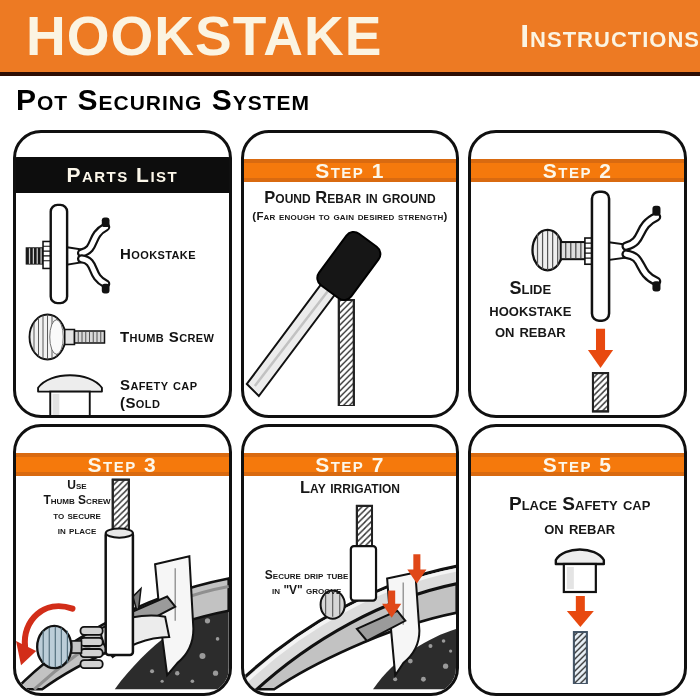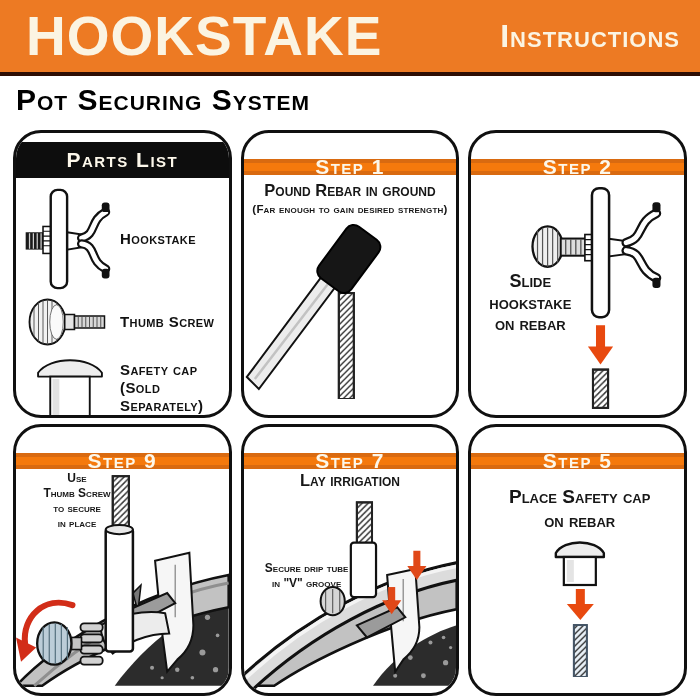--- a/index.html
+++ b/index.html
@@ -13,44 +13,44 @@
   
   .banner {
     height:76px; background:#ED7A23; border-bottom:4px solid #2E0E04;
     display:flex; align-items:center;
   }
   .brand {
     font-size:55px; font-weight:700; color:#FBF4E2;
     letter-spacing:1px; padding-left:26px; line-height:1;
   }
   .banner-right {
-    margin-left:auto; padding-right:20px; font-size:32px; font-weight:700;
+    margin-left:auto; font-size:32px; font-weight:700;
     color:#FBF4E2; letter-spacing:1px; line-height:1;
   }
   .subtitle {
     padding:7px 0 0 16px; font-size:30px; font-weight:700;
     color:#000000; letter-spacing:1px; line-height:1.15; height:46px;
   }
 
   
   .grid {
     margin:8px 13px 0 13px;
     display:grid; grid-template-columns:repeat(3,1fr);
     grid-template-rows:288px 272px; gap:6px 9px;
   }
   .panel {
     border:3px solid #101010; border-radius:28px; background:#fff;
     overflow:hidden; display:flex; flex-direction:column; position:relative;
   }
   .band {
-    margin-top:26px; height:16px; flex:none;
+    margin-top:26px; height:23px; flex:none;
     display:flex; align-items:center; justify-content:center;
     font-weight:700; font-size:21px; letter-spacing:1.5px; color:#FCF7EA;
   }
-  .band-black { background:#0D0D0D; height:36px; margin-top:9px; }
+  .band-black { background:#0D0D0D; height:36px; margin-top:24px; }
   .band-orange {
     background:#F5790C;
     border-top:4px solid #D96A10; border-bottom:4px solid #D96A10;
   }
   .content { flex:1; position:relative; }
   .content > svg.fill { position:absolute; inset:0; width:100%; height:100%; }
   .txt { position:absolute; text-align:center; font-weight:700; color:#171717; }
 
   
   .parts { display:flex; flex-direction:column; justify-content:space-between;
@@ -202,21 +202,21 @@
         <div class="txt sc step2-txt">
           <div>Slide</div>
           <div>hookstake</div>
           <div>on rebar</div>
         </div>
       </div>
     </section>
 
     <section class="panel">
       <div class="band band-orange sc">
-        <span>Step 9</span>
+        <span>Step 3</span>
       </div>
       <div class="content">
         <svg class="fill" viewBox="0 0 211 208">
           <defs>
             <pattern id="h3" width="6" height="6" patternUnits="userSpaceOnUse">
               <path d="M0 6 L6 0 M-1.5 1.5 L1.5 -1.5 M4.5 7.5 L7.5 4.5" stroke="#333" stroke-width="1.4"></path>
             </pattern>
           </defs>
 
           <path d="M211 118 C178 130 128 166 98 208 L211 208 Z" fill="#2c2c2c"></path>

